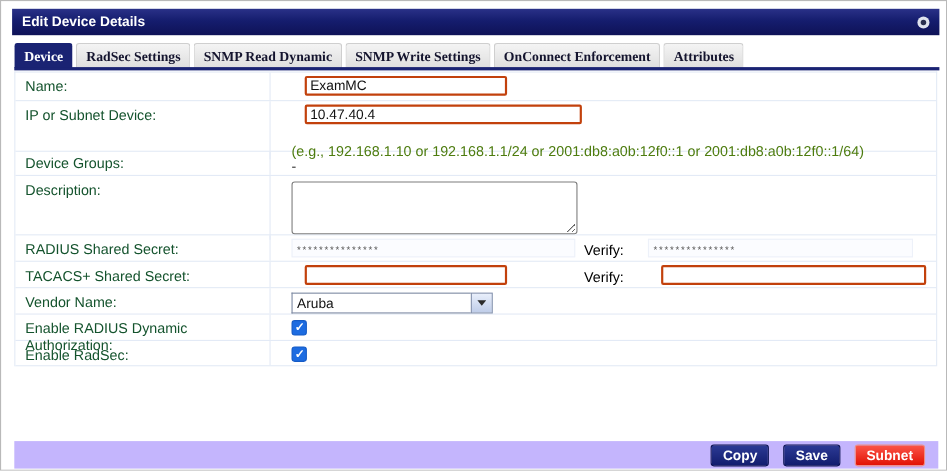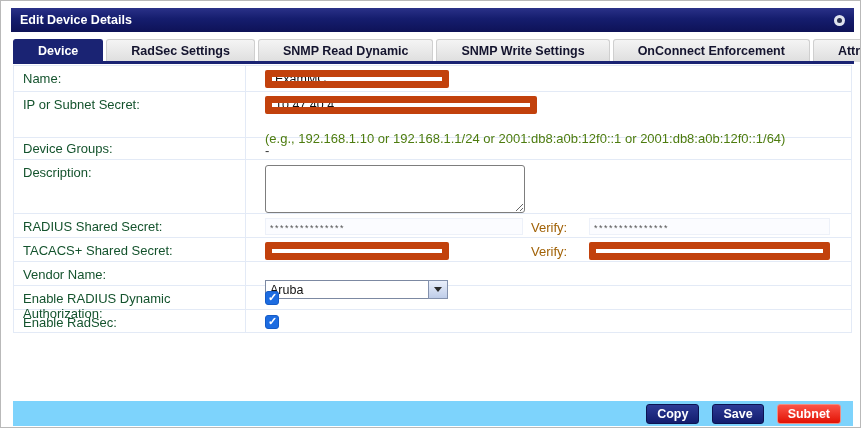--- a/index.html
+++ b/index.html
@@ -8,60 +8,60 @@
 
   
   .titlebar{position:absolute;left:10px;top:7px;width:843px;height:23px;
     background:linear-gradient(#2a3188 0%,#151d6e 45%,#0e1257 100%);
     display:flex;align-items:center;padding:12px 9px;color:#fff;font-size:12.5px;font-weight:bold;}
   .close{margin-left:auto;width:11px;height:11px;border-radius:50%;background:#dfe3ee;position:relative;cursor:pointer;}
   .close::after{content:"";position:absolute;inset:3px;border-radius:50%;background:#2a3050;}
 
   
   .tabs{position:absolute;left:12px;top:37px;height:24px;display:flex;align-items:flex-end;gap:3px;}
-  .tab{height:23px;line-height:23px;padding:0 24px;font-size:12.5px;font-weight:bold;color:#14142e;
+  .tab{height:23px;line-height:23px;padding:0 8px;font-size:12.5px;font-weight:bold;color:#14142e;
     background:linear-gradient(#f4f4f4,#dedede);border:1px solid #cfcfcf;border-bottom:none;
-    border-radius:3px 3px 0 0;white-space:nowrap;cursor:pointer;}
+    border-radius:3px 3px 0 0;white-space:nowrap;cursor:pointer;font-family:Liberation Serif, serif;}
   .tab.active{background:#1a2373;color:#fff;border-color:#1a2373;}
   .tab-underline{position:absolute;left:12px;top:60px;width:841px;height:3px;background:#1a2373;}
 
   
   .form{position:absolute;left:12px;top:64px;width:839px;border-top:1px solid #e3eaf6;
     border-left:1px solid #e3eaf6;border-right:1px solid #e3eaf6;}
   .frow{display:flex;border-bottom:1px solid #e3eaf6;align-items:flex-start;}
   .fl{width:231px;padding:5px 4px 0 9px;font-size:13px;color:#14532d;flex:none;}
   .fv{flex:1;border-left:1px solid #e3eaf6;padding:3px 0 0 19px;position:relative;min-height:100%;}
 
-  input.ti{height:18px;border:7px solid #c2410c;border-radius:2px;font-size:12.5px;padding:0 3px;color:#111;background:#fff;}
+  input.ti{height:18px;border:2px solid #c2410c;border-radius:2px;font-size:12.5px;padding:0 3px;color:#111;background:#fff;margin-left:12px;}
   .w-name{width:184px;}
-  .w-ip{width:272px;}
+  .w-ip{width:252px;}
   .hint{font-size:13px;color:#4d7c0f;margin-top:17px;}
   .dash{font-size:13px;color:#333;padding-top:2px;}
   textarea.desc{width:260px;height:48px;border:1px solid #7d7d7d;border-radius:3px;resize:both;margin-top:2px;background:#fff;}
   input.flat{width:258px;height:17px;border:1px solid #edf1f9;background:#fbfcff;
     font-size:9px;letter-spacing:1.5px;color:#555;padding:3px 4px 0;}
-  .verify-label{position:absolute;left:285px;top:6px;font-size:13px;color:#a16207;}
+  .verify-label{position:absolute;left:285px;top:6px;font-size:13px;color:#000000;}
   .verify-field{position:absolute;left:343px;top:3px;}
   input.flat.vf{width:241px;}
   input.ti.vf2{width:241px;}
 
   
-  .combo{display:flex;margin-top:15px;}
+  .combo{display:flex;margin-top:1px;}
   .combo-text{width:163px;height:19px;border:1px solid #7c89a2;border-right:none;font-size:12.5px;padding:0 4px;color:#111;}
   .combo-btn{width:20px;height:19px;border:1px solid #8391ad;background:linear-gradient(#e9effb,#bfcde9);
     display:flex;align-items:center;justify-content:center;cursor:pointer;}
   .combo-btn .arrow{width:0;height:0;border-left:4px solid transparent;border-right:4px solid transparent;border-top:5px solid #2b2b2b;}
 
   
   .checkbox{width:14px;height:14px;border-radius:3px;background:#1d6ce1;border:1px solid #155bc6;
     margin-top:2px;position:relative;cursor:pointer;}
   .checkbox::after{content:"✓";position:absolute;left:2px;top:-1px;color:#fff;font-size:11px;font-weight:bold;}
 
   
-  .footer{position:absolute;left:12px;top:400px;width:840px;height:25px;background:#7dd3fc;
+  .footer{position:absolute;left:12px;top:400px;width:840px;height:25px;background:#c4b5fd;
     display:flex;align-items:center;justify-content:flex-end;gap:13px;padding-right:12px;}
   .btn{height:20px;padding:0 10px;font-size:12.5px;font-weight:bold;color:#fff;border-radius:3px;cursor:pointer;}
   .btn.navy{background:linear-gradient(#2c3a95,#121d6e);border:1px solid #0b1352;}
   .btn.red{background:linear-gradient(#fb5448,#e21204);border:1px solid #ef8d84;}
 </style>
 </head>
 <body>
 
 <div class="stage">
 
@@ -83,21 +83,21 @@
   <div class="form">
 
     <div class="frow" style="height:26px">
       <div class="fl">Name:</div>
       <div class="fv">
         <input class="ti w-name" type="text" value="ExamMC" style="">
       </div>
     </div>
 
     <div class="frow" style="height:46px">
-      <div class="fl">IP or Subnet Secret:</div>
+      <div class="fl">IP or Subnet Device:</div>
       <div class="fv">
         <input class="ti w-ip" type="text" value="10.47.40.4" style="">
         <div class="hint">(e.g., 192.168.1.10 or 192.168.1.1/24 or 2001:db8:a0b:12f0::1 or 2001:db8:a0b:12f0::1/64)</div>
       </div>
     </div>
 
     <div class="frow" style="height:22px">
       <div class="fl" style="padding-top:3px">Device Groups:</div>
       <div class="fv">
         <div class="dash">-</div>

